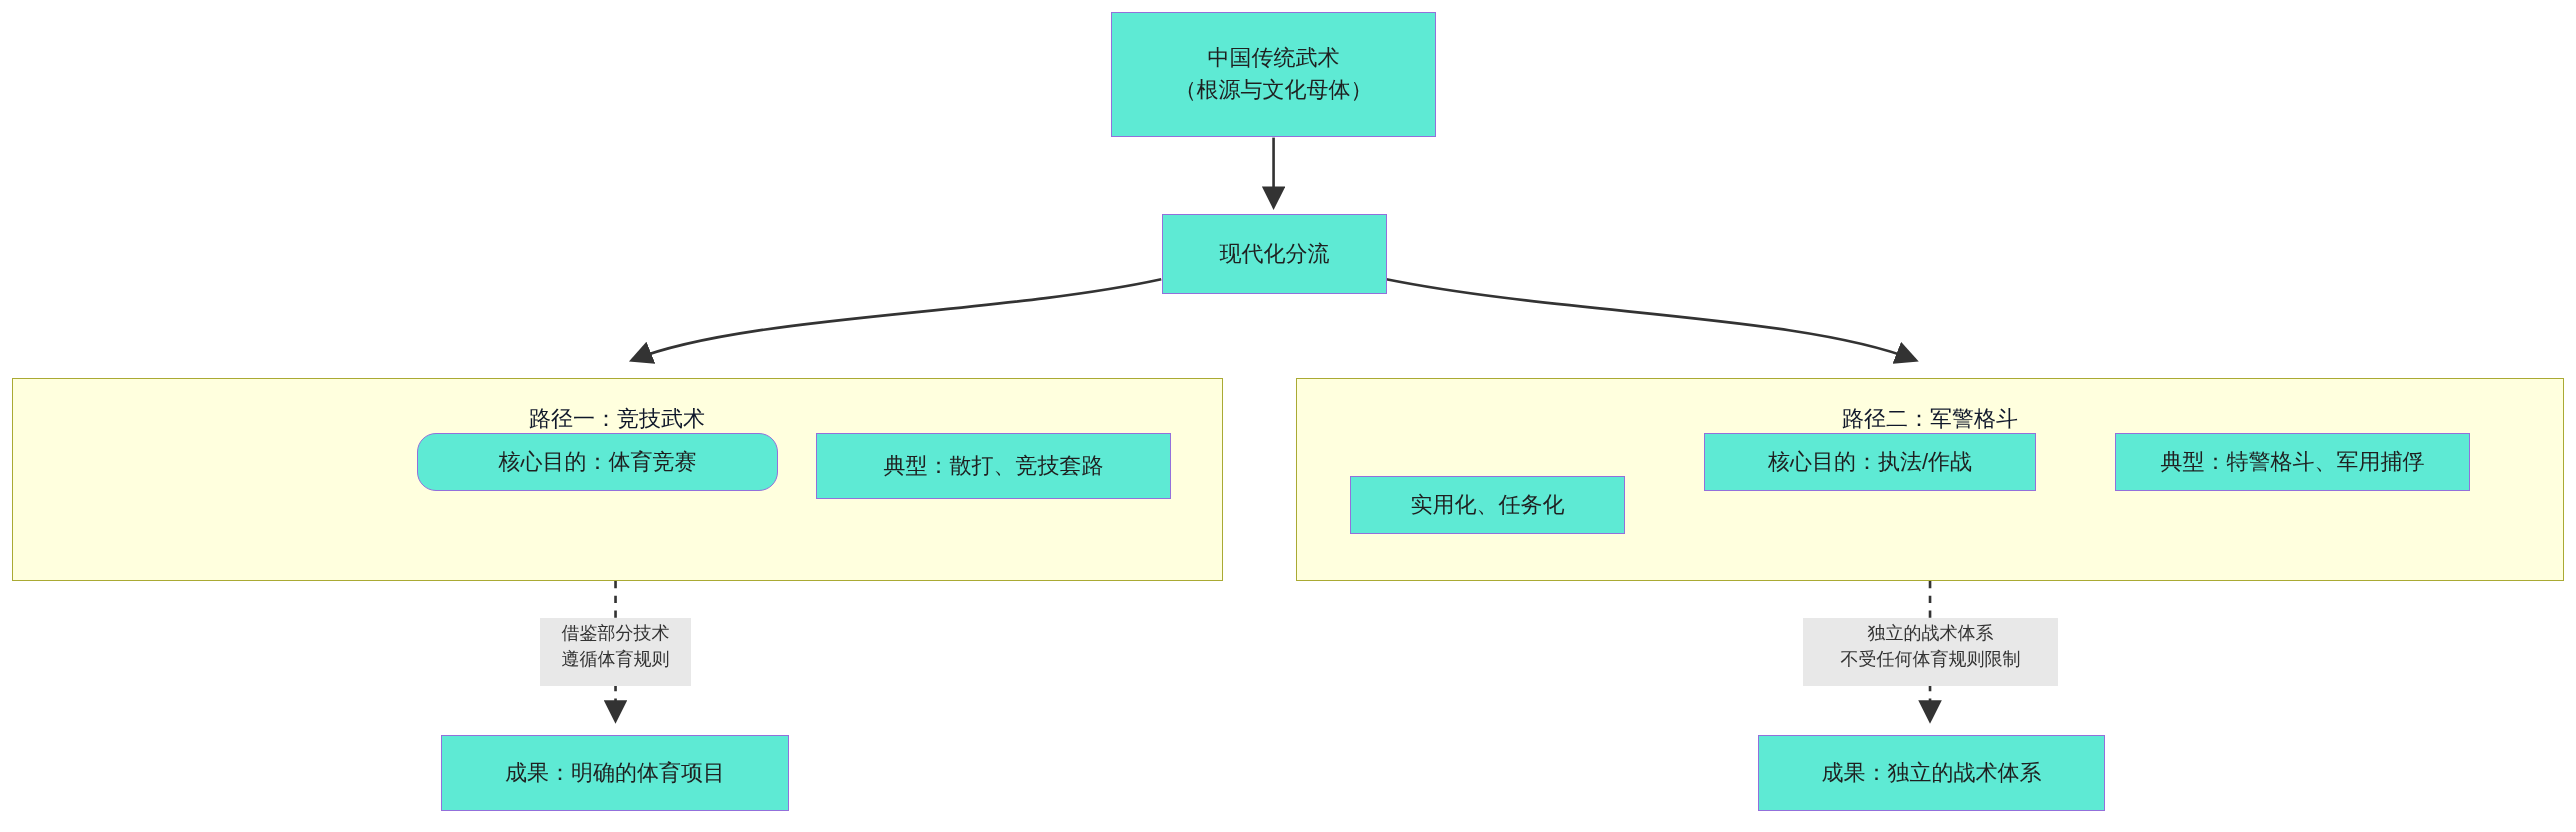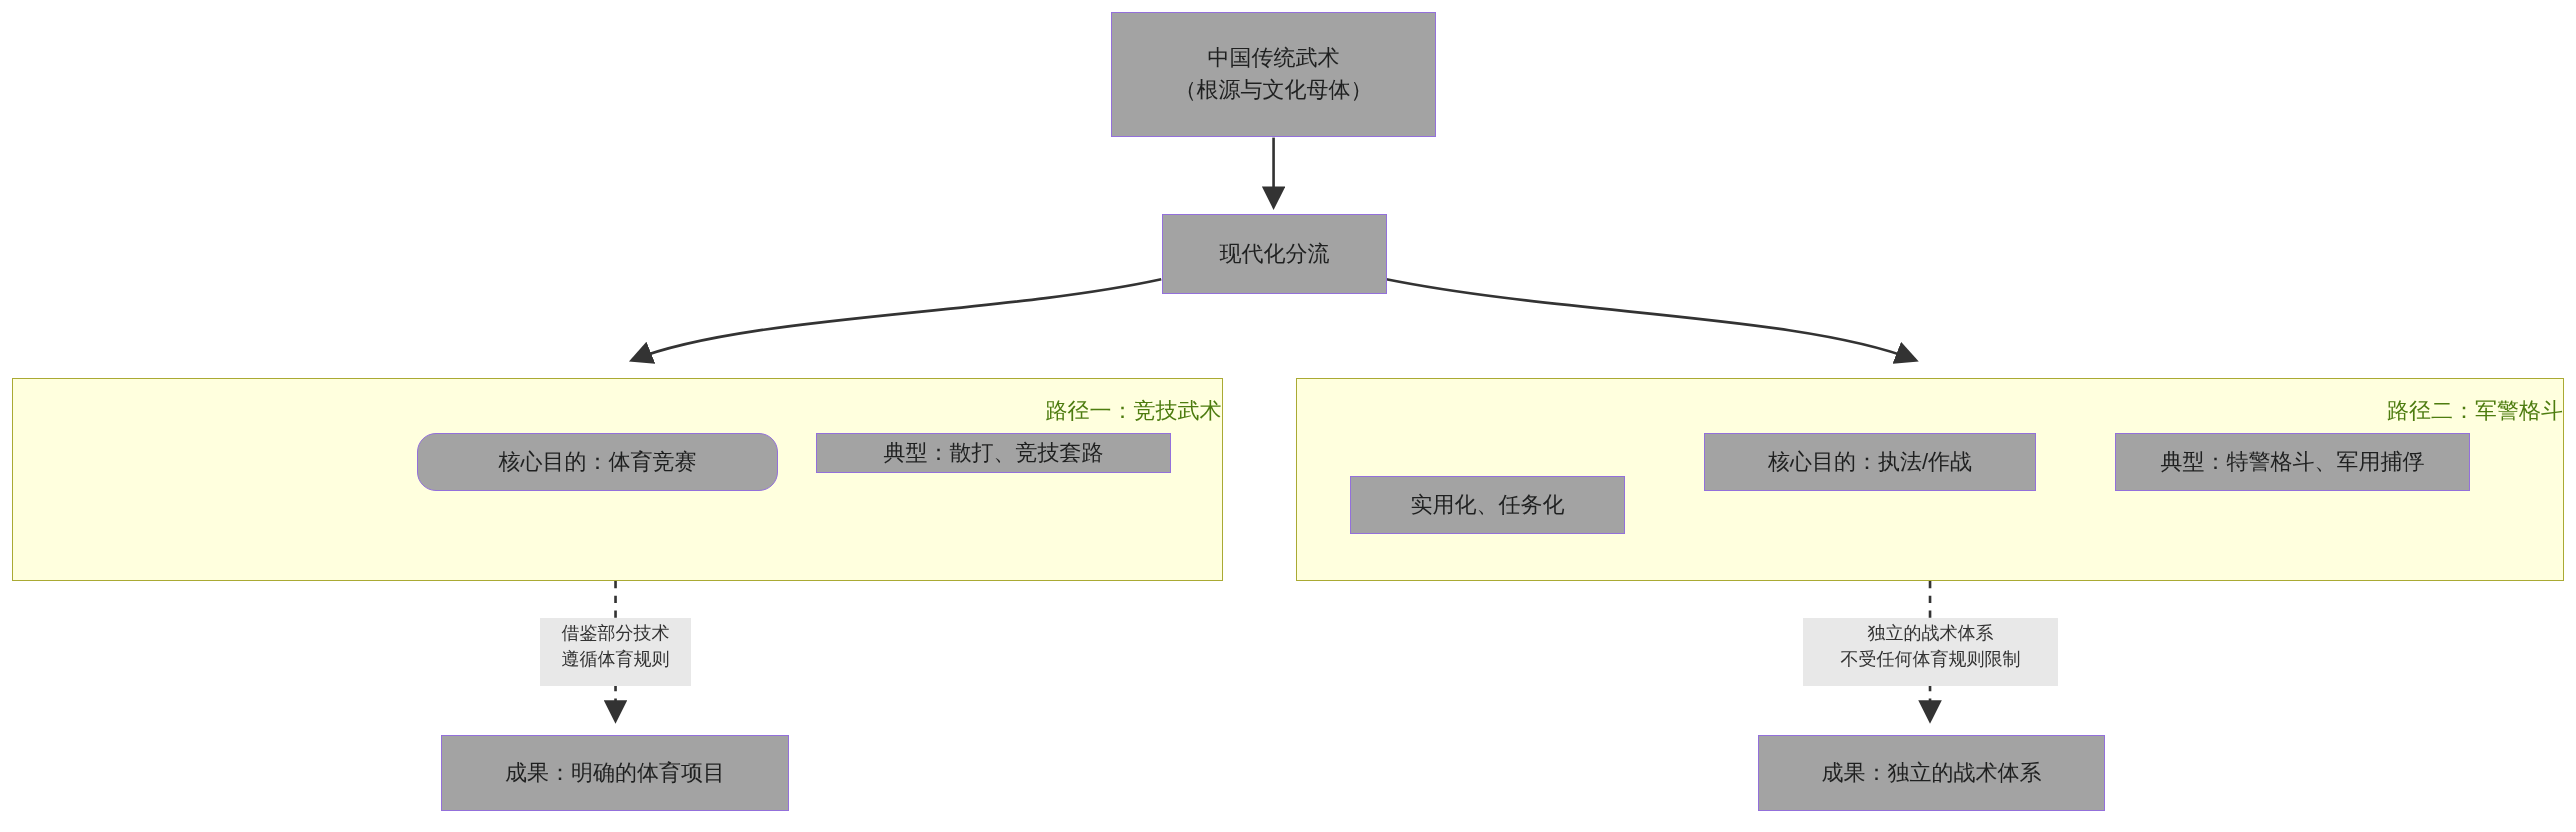--- a/index.html
+++ b/index.html
@@ -13,32 +13,32 @@
   svg.edges{position:absolute;left:0;top:0;width:2576px;height:833px;overflow:visible;pointer-events:none;}
 
   .cluster{
     position:absolute;
     background:#ffffde;
     border:1.6px solid #aaaa33;
     box-sizing:border-box;
   }
   .cluster-title{
     position:absolute;
-    top:18px;
+    top:26px;
     left:0;right:0;
-    text-align:right;
+    text-align:center;
     font-size:22px;
     line-height:1.25;
-    color:#4d7c0f;
+    color:#0f172a;
     white-space:nowrap;
   }
 
   .node{
     position:absolute;
-    background:#a3a3a3;
+    background:#5eead4;
     border:1.6px solid #9370db;
     box-sizing:border-box;
     display:flex;
     align-items:center;
     justify-content:center;
     text-align:center;
     font-size:22px;
     line-height:1.45;
     color:#1f2020;
     white-space:pre-line;
@@ -85,21 +85,21 @@
 
   <div class="node" style="left:1162px;top:214px;width:225px;height:80px;">现代化分流</div>
 
   <div class="cluster" style="left:11.5px;top:378px;width:1211px;height:203px;">
     <div class="cluster-title">路径一：竞技武术</div>
   </div>
 
 
   <div class="node" style="left:417px;top:433px;width:361px;height:58px;border-radius:19px;">核心目的：体育竞赛</div>
 
-  <div class="node" style="left:816px;top:433px;width:355px;height:40px;">典型：散打、竞技套路</div>
+  <div class="node" style="left:816px;top:433px;width:355px;height:66px;">典型：散打、竞技套路</div>
 
   <div class="cluster" style="left:1296px;top:378px;width:1268px;height:203px;">
     <div class="cluster-title">路径二：军警格斗</div>
   </div>
 
   <div class="node" style="left:1350px;top:433px;width:275px;height:58px;margin-top:43px;">实用化、任务化</div>
 
   <div class="node" style="left:1704px;top:433px;width:332px;height:58px;">核心目的：执法/作战</div>
 
   <div class="node" style="left:2115px;top:433px;width:355px;height:58px;">典型：特警格斗、军用捕俘</div>

